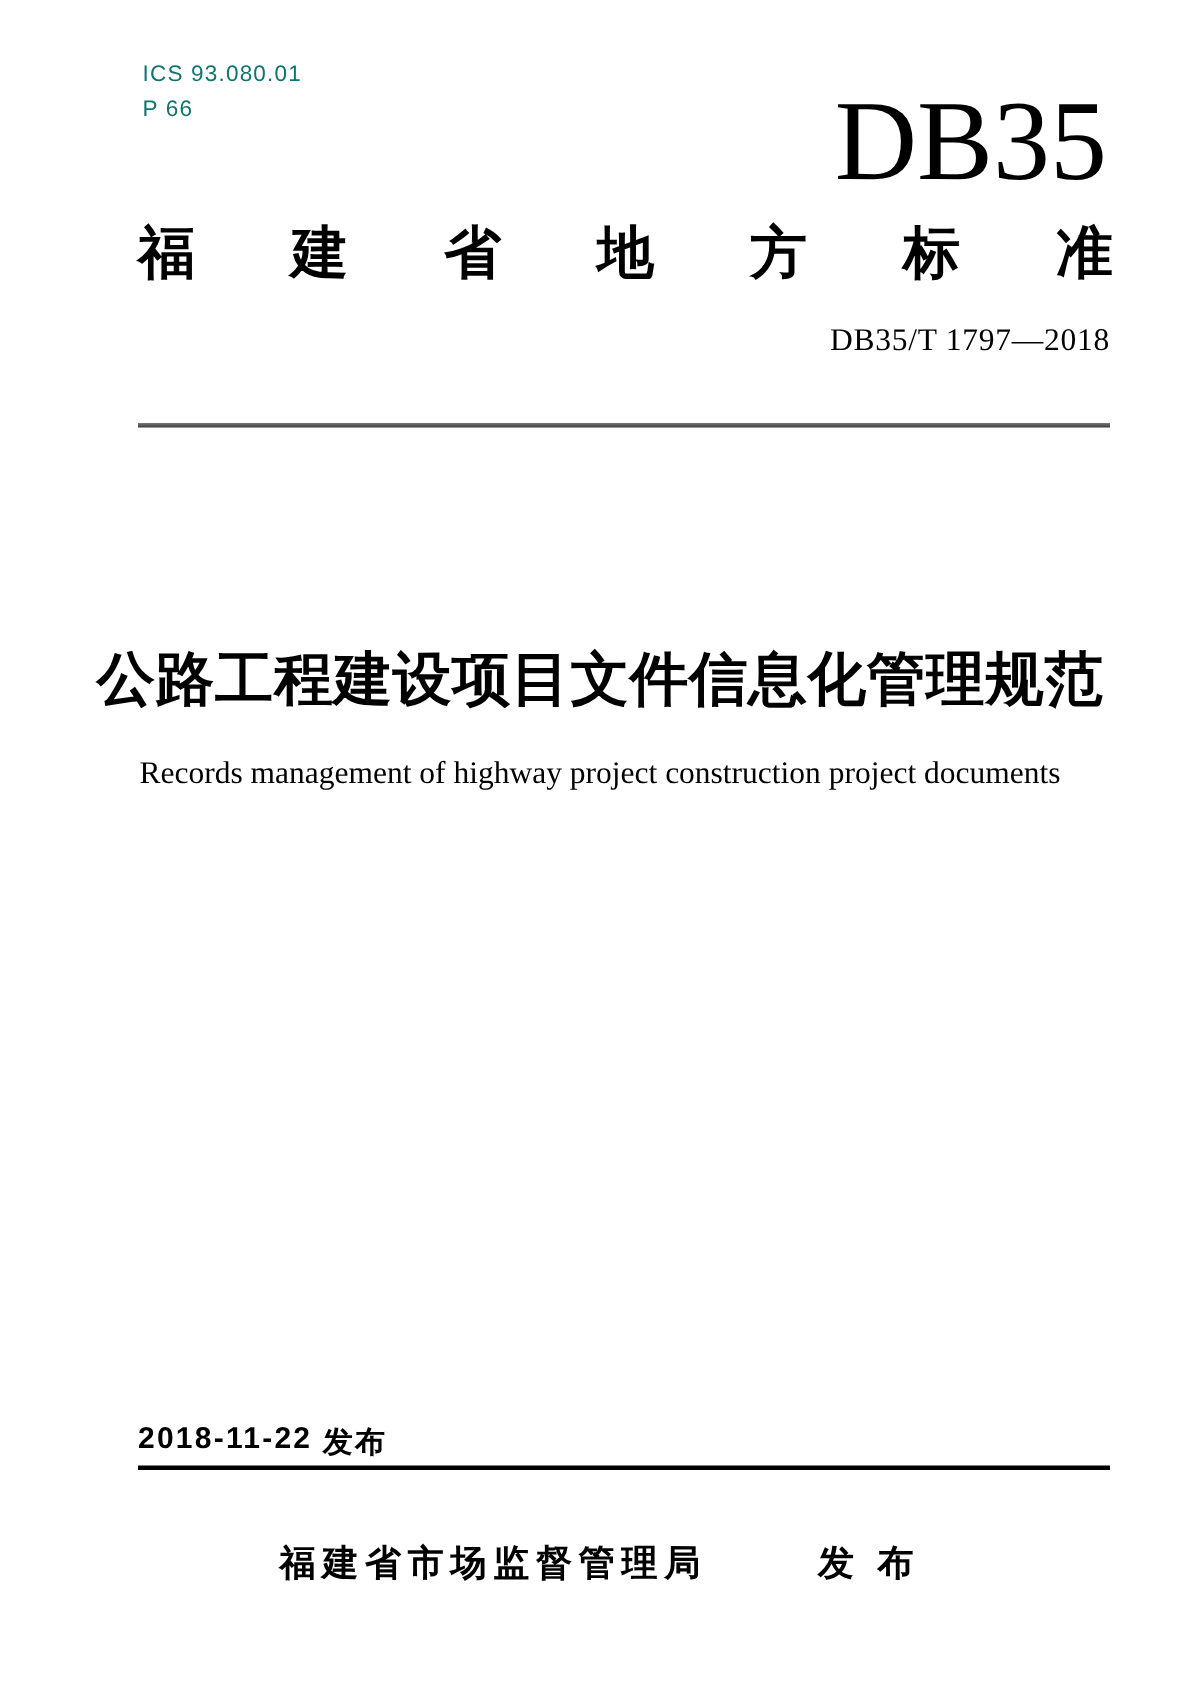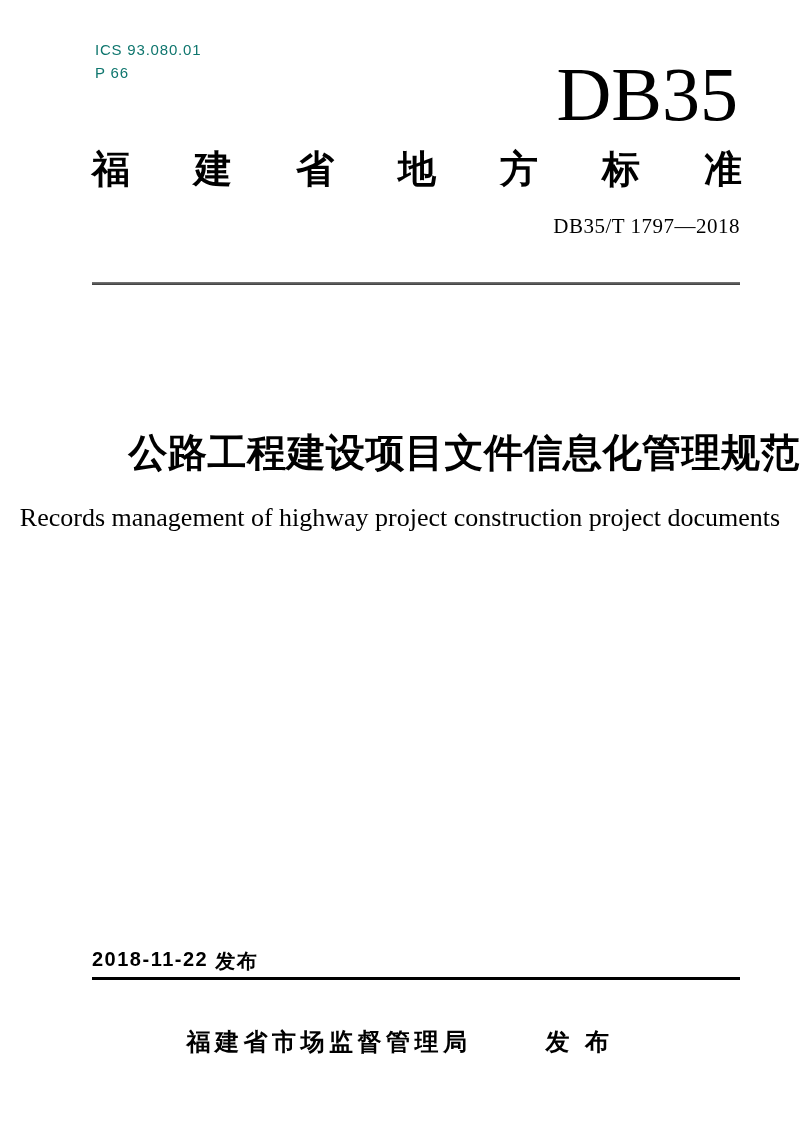--- a/index.html
+++ b/index.html
@@ -58,34 +58,34 @@
     width: 648px;
     top: 282px;
     height: 3px;
     background: linear-gradient(#7a7a7a, #3a3a3a);
   }
   .title-cn {
     position: absolute;
     left: 0;
     width: 800px;
     top: 426px;
-    text-align: right;
+    text-align: center;
     font-family: "Liberation Sans", sans-serif;
     font-weight: bold;
     font-size: 39px;
     letter-spacing: 0.5px;
   }
   .title-en {
     position: absolute;
     left: 0;
     width: 800px;
     top: 503px;
     text-align: center;
     font-family: "Liberation Serif", serif;
-    font-size: 26px;
+    font-size: 21px;
   }
   .dates-row {
     position: absolute;
     left: 92px;
     width: 648px;
     top: 948px;
     display: flex;
     justify-content: space-between;
     font-family: "Liberation Sans", sans-serif;
     font-weight: bold;

